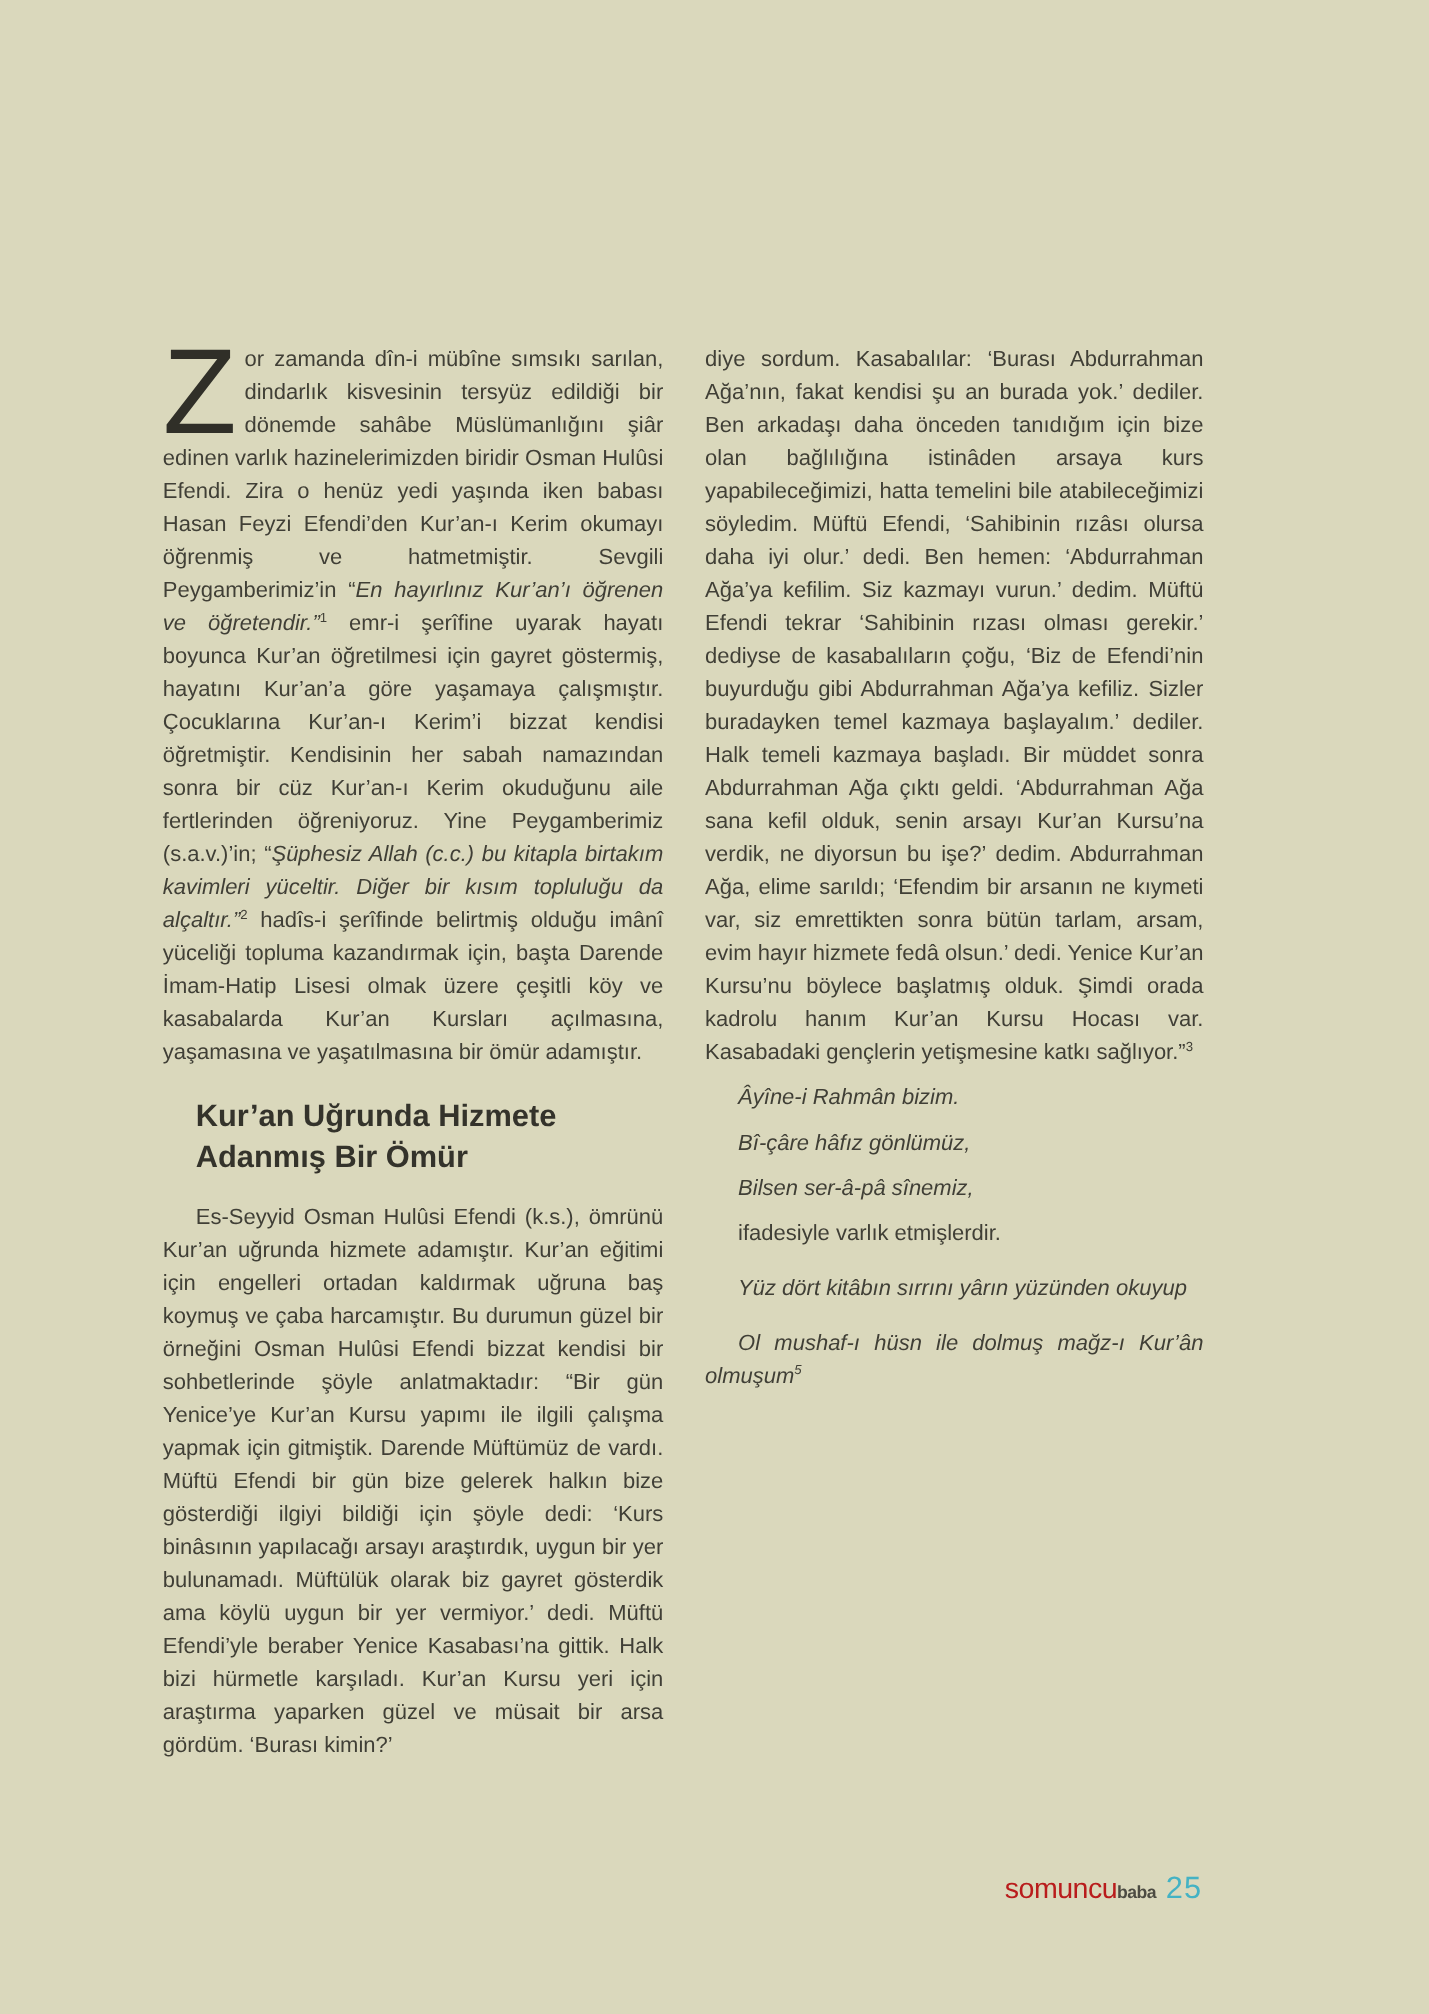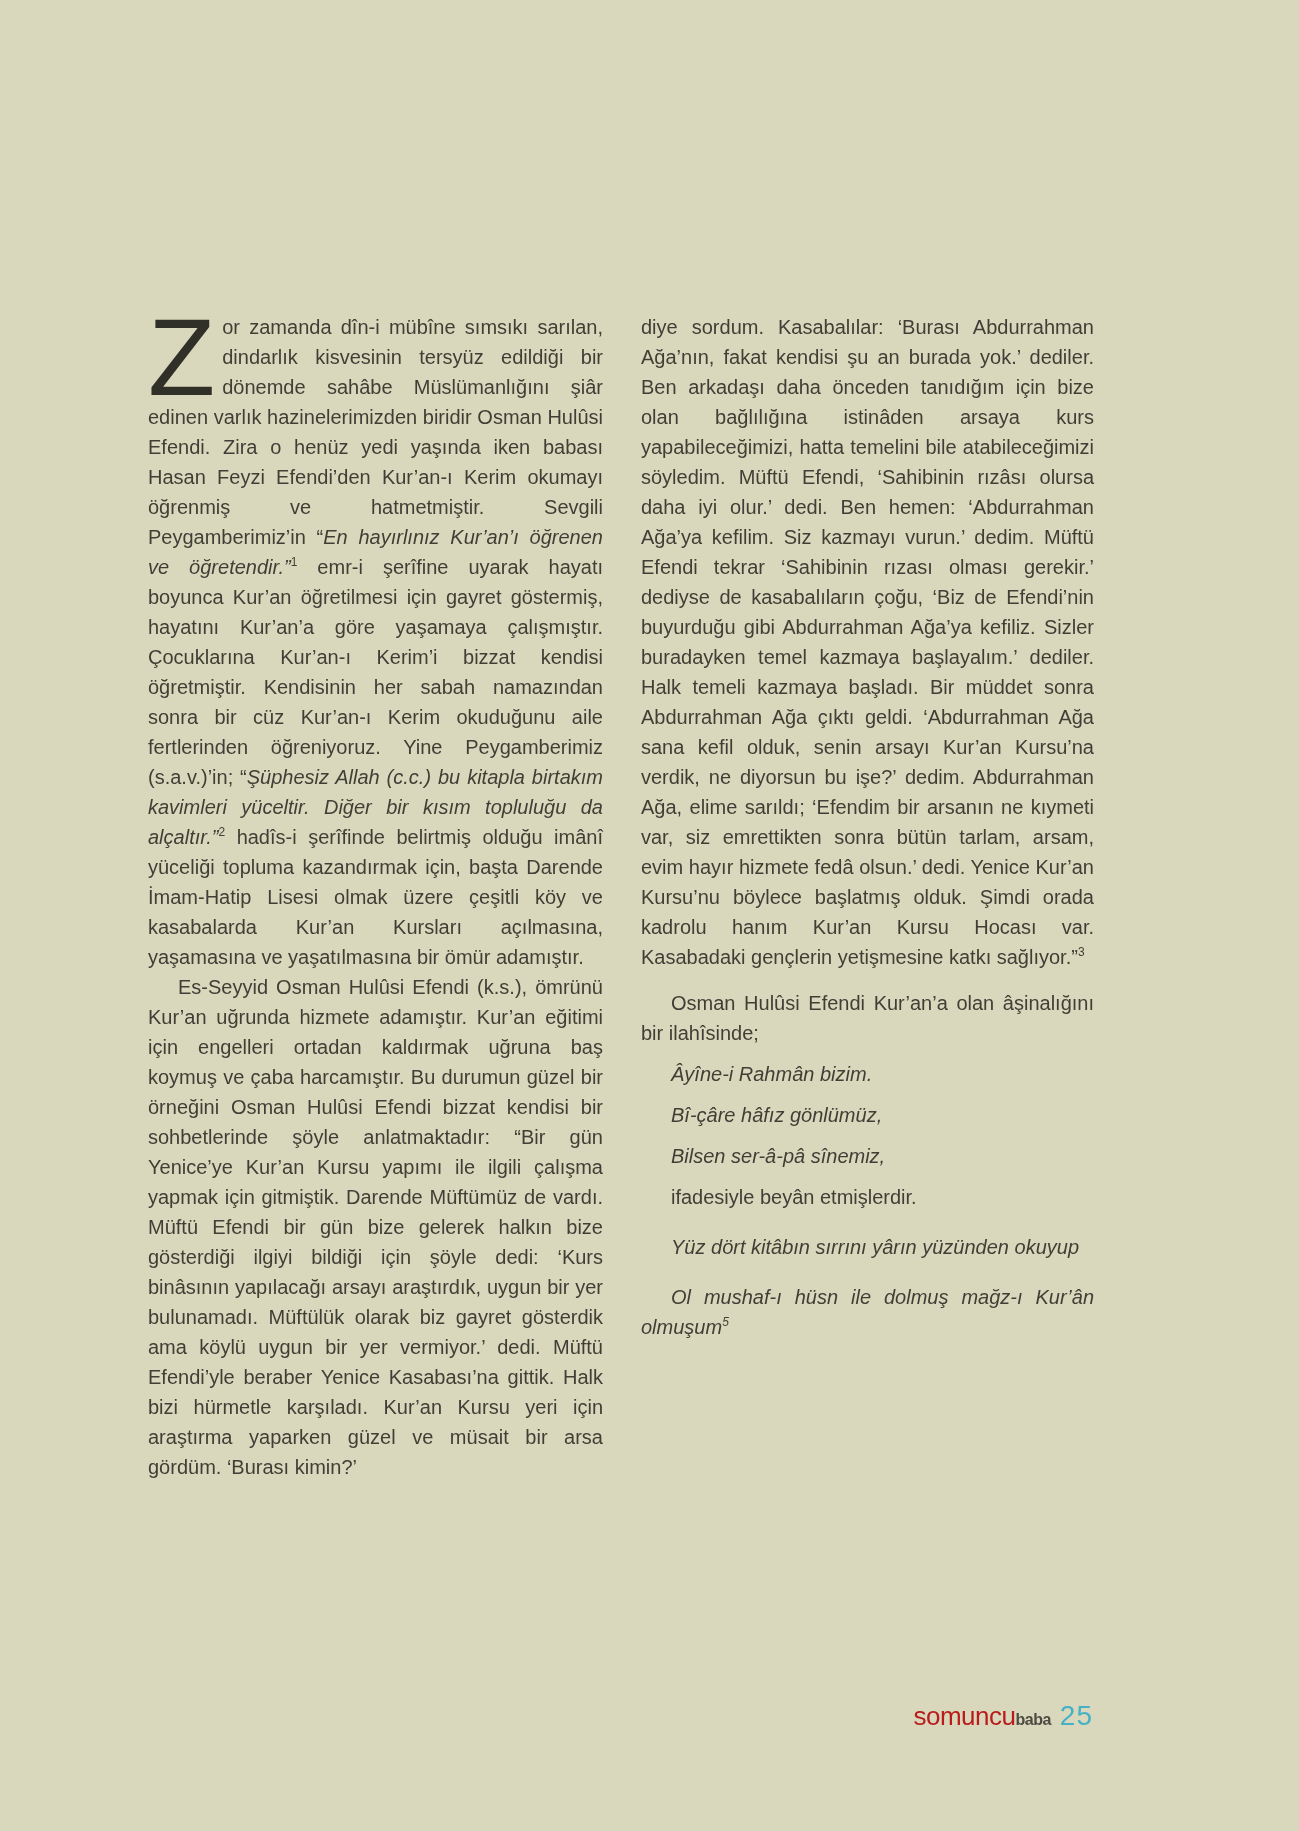--- a/index.html
+++ b/index.html
@@ -84,36 +84,36 @@
 
 <div class="page">
 
   <div class="columns">
 
     <div class="col col-left">
       <p>
         <span class="dropcap">Z</span><span>or zamanda dîn-i mübîne sımsıkı sarılan, dindarlık kisvesinin tersyüz edildiği bir dönemde sahâbe Müslümanlığını şiâr edinen varlık hazinelerimizden biridir Osman Hulûsi Efendi. Zira o henüz yedi yaşında iken babası Hasan Feyzi Efendi’den Kur’an-ı Kerim okumayı öğrenmiş ve hatmetmiştir. Sevgili Peygamberimiz’in “</span><em>En hayırlınız Kur’an’ı öğrenen ve öğretendir.”</em><sup>1</sup><span> emr-i şerîfine uyarak hayatı boyunca Kur’an öğretilmesi için gayret göstermiş, hayatını Kur’an’a göre yaşamaya çalışmıştır. Çocuklarına Kur’an-ı Kerim’i bizzat kendisi öğretmiştir. Kendisinin her sabah namazından sonra bir cüz Kur’an-ı Kerim okuduğunu aile fertlerinden öğreniyoruz. Yine Peygamberimiz (s.a.v.)’in; “</span><em>Şüphesiz Allah (c.c.) bu kitapla birtakım kavimleri yüceltir. Diğer bir kısım topluluğu da alçaltır.”</em><sup>2</sup><span> hadîs-i şerîfinde belirtmiş olduğu imânî yüceliği topluma kazandırmak için, başta Darende İmam-Hatip Lisesi olmak üzere çeşitli köy ve kasabalarda Kur’an Kursları açılmasına, yaşamasına ve yaşatılmasına bir ömür adamıştır.</span>
       </p>
 
+      <h2 class="section-heading">Kur’an Uğrunda Hizmete Adanmış Bir Ömür</h2>
 
       <p class="indent">Es-Seyyid Osman Hulûsi Efendi (k.s.), ömrünü Kur’an uğrunda hizmete adamıştır. Kur’an eğitimi için engelleri ortadan kaldırmak uğruna baş koymuş ve çaba harcamıştır. Bu durumun güzel bir örneğini Osman Hulûsi Efendi bizzat kendisi bir sohbetlerinde şöyle anlatmaktadır: “Bir gün Yenice’ye Kur’an Kursu yapımı ile ilgili çalışma yapmak için gitmiştik. Darende Müftümüz de vardı. Müftü Efendi bir gün bize gelerek halkın bize gösterdiği ilgiyi bildiği için şöyle dedi: ‘Kurs binâsının yapılacağı arsayı araştırdık, uygun bir yer bulunamadı. Müftülük olarak biz gayret gösterdik ama köylü uygun bir yer vermiyor.’ dedi. Müftü Efendi’yle beraber Yenice Kasabası’na gittik. Halk bizi hürmetle karşıladı. Kur’an Kursu yeri için araştırma yaparken güzel ve müsait bir arsa gördüm. ‘Burası kimin?’</p>
     </div>
 
     <div class="col col-right">
       <p>
         <span>diye sordum. Kasabalılar: ‘Burası Abdurrahman Ağa’nın, fakat kendisi şu an burada yok.’ dediler. Ben arkadaşı daha önceden tanıdığım için bize olan bağlılığına istinâden arsaya kurs yapabileceğimizi, hatta temelini bile atabileceğimizi söyledim. Müftü Efendi, ‘Sahibinin rızâsı olursa daha iyi olur.’ dedi. Ben hemen: ‘Abdurrahman Ağa’ya kefilim. Siz kazmayı vurun.’ dedim. Müftü Efendi tekrar ‘Sahibinin rızası olması gerekir.’ dediyse de kasabalıların çoğu, ‘Biz de Efendi’nin buyurduğu gibi Abdurrahman Ağa’ya kefiliz. Sizler buradayken temel kazmaya başlayalım.’ dediler. Halk temeli kazmaya başladı. Bir müddet sonra Abdurrahman Ağa çıktı geldi. ‘Abdurrahman Ağa sana kefil olduk, senin arsayı Kur’an Kursu’na verdik, ne diyorsun bu işe?’ dedim. Abdurrahman Ağa, elime sarıldı; ‘Efendim bir arsanın ne kıymeti var, siz emrettikten sonra bütün tarlam, arsam, evim hayır hizmete fedâ olsun.’ dedi. Yenice Kur’an Kursu’nu böylece başlatmış olduk. Şimdi orada kadrolu hanım Kur’an Kursu Hocası var. Kasabadaki gençlerin yetişmesine katkı sağlıyor.”</span><sup>3</sup>
       </p>
 
-      <p class="indent gap-top">Osman Hulûsi Efendi Kur’an’a olan âşinalığını bir ilahîsinde;</p>
 
       <p class="poem-line">Âyîne-i Rahmân bizim.</p>
       <p class="poem-line">Bî-çâre hâfız gönlümüz,</p>
       <p class="poem-line">Bilsen ser-â-pâ sînemiz,</p>
 
-      <p class="expression-line">ifadesiyle beyân etmişlerdir.</p>
+      <p class="expression-line">ifadesiyle varlık etmişlerdir.</p>
 
       <p class="couplet-line">Yüz dört kitâbın sırrını yârın yüzünden okuyup</p>
       <p class="couplet-line">
         <span>Ol mushaf-ı hüsn ile dolmuş mağz-ı Kur’ân olmuşum</span><sup>5</sup>
       </p>
 
     </div>
 
   </div>
 

